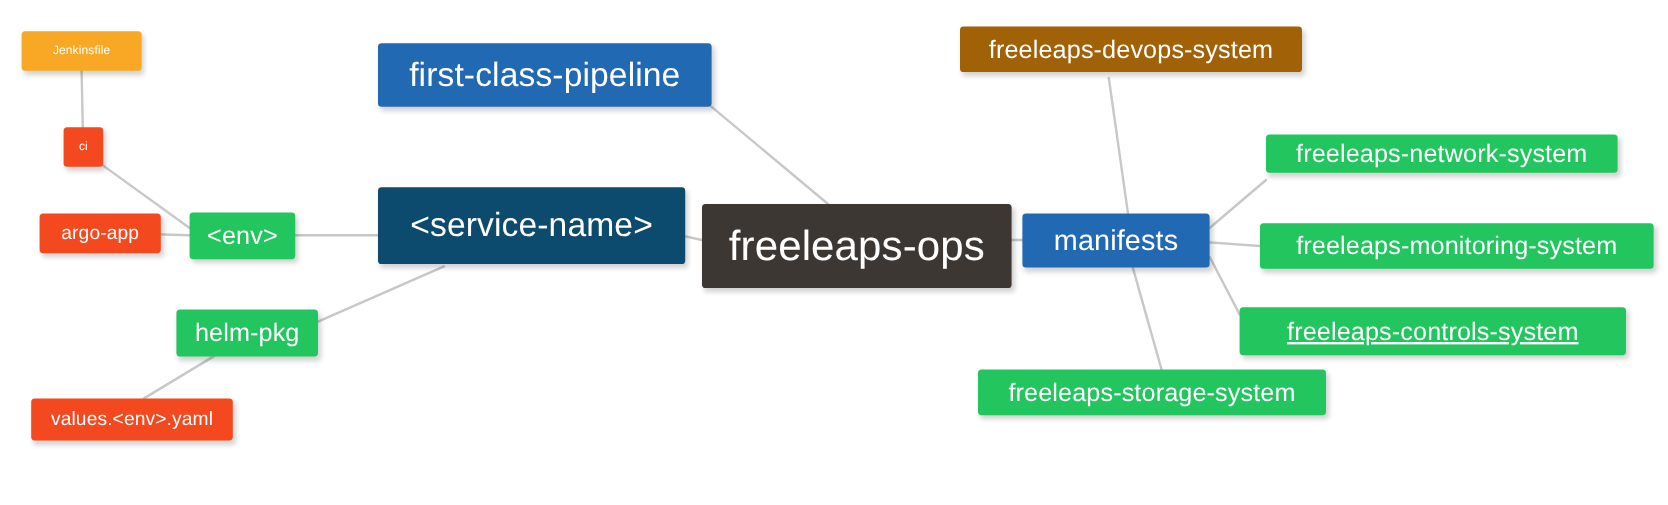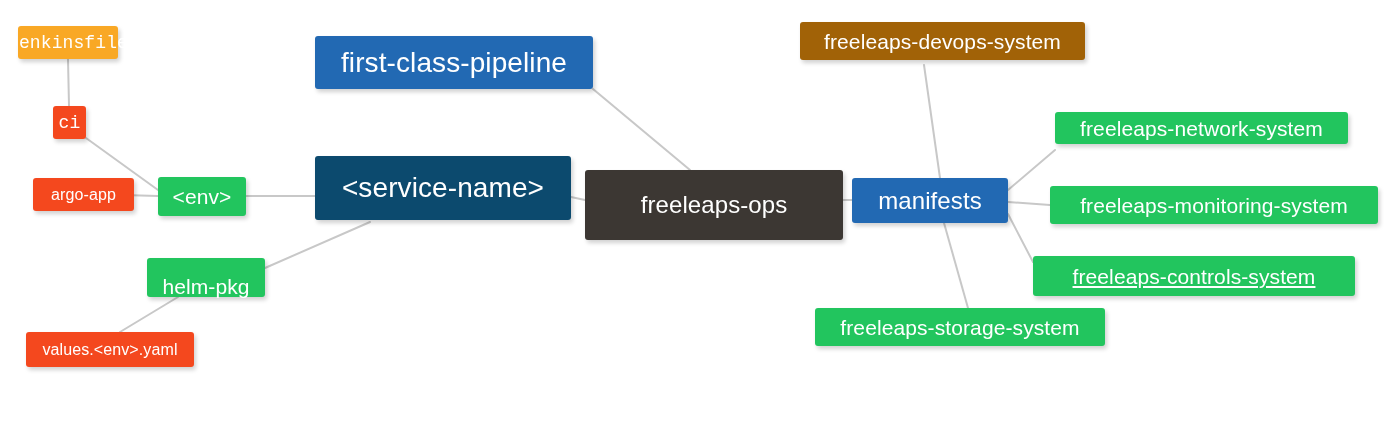--- a/index.html
+++ b/index.html
@@ -39,26 +39,26 @@
     box-shadow: 2px 3px 4px rgba(0, 0, 0, 0.18);
     letter-spacing: 0.1px;
     line-height: 1;
     user-select: none;
   }
   .node > span {
     display: block;
     padding: 0 2px;
   }
   
-  .tier-root   { font-size: 24px; }
+  .tier-root   { font-size: 35px; }
   .tier-main   { font-size: 28px; }
   .tier-branch { font-size: 24px; align-items: center; }
   .tier-leaf   { font-size: 21px; }
   .tier-small  { font-size: 16px; }
-  .tier-tiny   { font-size: 18px; font-family: Liberation Mono, monospace; }
+  .tier-tiny   { font-size: 10px; }
 </style>
 </head>
 <body>
 
 <div id="canvas">
   <svg id="edges" width="1390" height="421" viewBox="0 0 1390 421">
       <line x1="593" y1="89" x2="690" y2="170" stroke="#c8c8c8" stroke-width="2" stroke-linecap="round"></line>
       <line x1="571" y1="197" x2="585" y2="200" stroke="#c8c8c8" stroke-width="2" stroke-linecap="round"></line>
       <line x1="843" y1="200" x2="852" y2="200" stroke="#c8c8c8" stroke-width="2" stroke-linecap="round"></line>
       <line x1="246" y1="196" x2="315" y2="196" stroke="#c8c8c8" stroke-width="2" stroke-linecap="round"></line>
@@ -82,21 +82,21 @@
       </div>
       <div class="node tier-main" style="left: 315px; top: 156px; width: 256px; height: 64px; background: #0c4a6e;">
         <span>&lt;service-name&gt;</span>
       </div>
       <div class="node tier-branch" style="left: 852px; top: 178px; width: 156px; height: 45px; background: rgb(34, 105, 179);">
         <span>manifests</span>
       </div>
       <div class="node tier-leaf" style="left: 158px; top: 177px; width: 88px; height: 39px; background: rgb(34, 197, 94);">
         <span>&lt;env&gt;</span>
       </div>
-      <div class="node tier-leaf" style="left: 147px; top: 258px; width: 118px; height: 39px; background: rgb(34, 197, 94); align-items: flex-end;">
+      <div class="node tier-leaf" style="left: 147px; top: 258px; width: 118px; height: 39px; background: rgb(34, 197, 94);">
         <span>helm-pkg</span>
       </div>
       <div class="node tier-tiny" style="left: 18px; top: 26px; width: 100px; height: 33px; background: rgb(249, 168, 37);">
         <span>Jenkinsfile</span>
       </div>
       <div class="node tier-tiny" style="left: 53px; top: 106px; width: 33px; height: 33px; background: rgb(244, 72, 30);">
         <span>ci</span>
       </div>
       <div class="node tier-small" style="left: 33px; top: 178px; width: 101px; height: 33px; background: rgb(244, 72, 30);">
         <span>argo-app</span>

